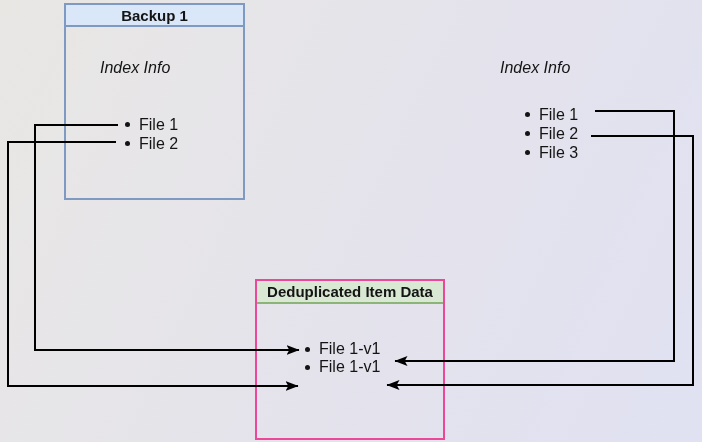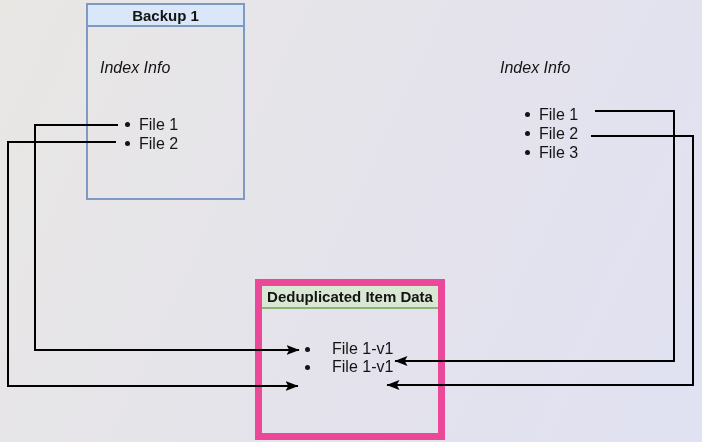--- a/index.html
+++ b/index.html
@@ -22,21 +22,21 @@
   }
   .container-box {
     position: absolute;
     box-sizing: border-box;
     background: transparent;
   }
   .container-box.blue {
     border: 2px solid #7e99c2;
   }
   .container-box.green {
-    border: 7px solid #ec4899;
+    border: 2px solid #ec4899;
   }
   .container-header {
     box-sizing: border-box;
     width: 100%;
     display: flex;
     align-items: center;
     justify-content: center;
     font-weight: bold;
     font-size: 15px;
   }
@@ -62,21 +62,21 @@
     padding: 0;
     list-style: none;
   }
   ul.file-list li {
     display: flex;
     align-items: center;
     font-size: 16px;
     white-space: nowrap;
   }
   ul.h19 li { height: 19px; }
-  ul.h18 li { height: 18px; gap: 13px; }
+  ul.h18 li { height: 18px; }
   .dot {
     width: 5px;
     height: 5px;
     border-radius: 50%;
     background: #141414;
     margin-right: 9px;
     flex: 0 0 auto;
   }
   svg.arrow-layer {
     position: absolute;
@@ -87,21 +87,21 @@
     fill: none;
     stroke: #000000;
     stroke-width: 2;
   }
 </style>
 </head>
 <body>
 
 <div class="canvas">
 
-  <div class="container-box blue" style="left:86px; top:3px; width:159px; height:197px;">
+  <div class="container-box blue" style="left:64px; top:3px; width:181px; height:197px;">
     <div class="container-header">
       <span>Backup 1</span>
     </div>
   </div>
   <div class="free-label" style="left:100px; top:59px;">Index Info</div>
   <ul class="file-list h19" style="left:125px; top:115px;">
     <li>
       <span class="dot"></span>
       <span>File 1</span>
     </li>

